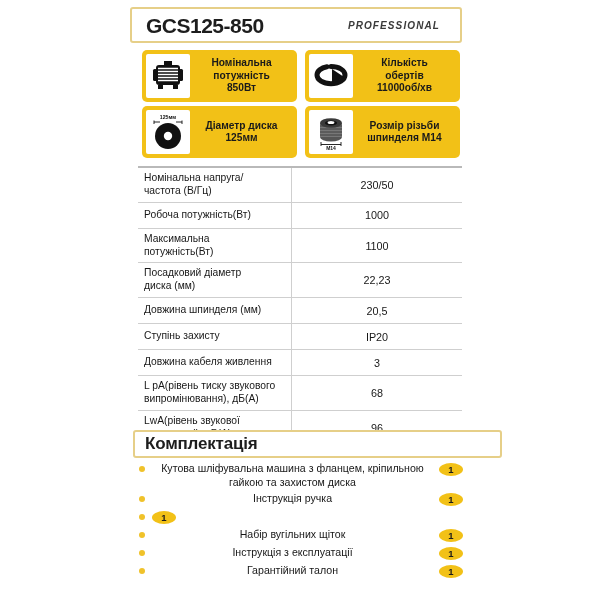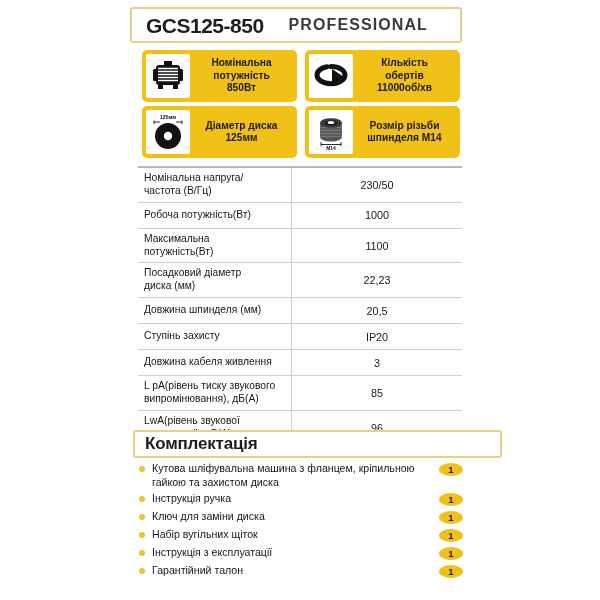--- a/index.html
+++ b/index.html
@@ -38,25 +38,26 @@
   .title-text {
     font-size: 21px;
     font-weight: bold;
     letter-spacing: -0.5px;
     color: #1d1d1d;
     margin-left: 14px;
     line-height: 1;
   }
   .pro-text {
     margin-left: auto;
-    margin-right: 32px;
-    font-size: 16px;
+    margin-right: 20px;
+    font-size: 10px;
     font-weight: bold;
     letter-spacing: 1.1px;
     color: #3a3a3a;
+    font-style: italic;
   }
 
   
   .features {
     position: absolute;
     left: 142px;
     top: 50px;
     width: 318px;
   }
   .feature-row {
@@ -158,20 +159,21 @@
     position: absolute;
     left: 133px;
     top: 462px;
     width: 330px;
   }
   .kit-item {
     display: flex;
     align-items: flex-start;
     margin-bottom: 3px;
     min-height: 15px;
+    text-align: center;
   }
   .bullet {
     flex: 0 0 auto;
     width: 6px;
     height: 6px;
     border-radius: 50%;
     background: #f0c22a;
     margin: 4px 7px 0 6px;
   }
   .kit-text {
@@ -328,21 +330,21 @@
     <div class="spec-row">
       <div class="spec-name">Ступінь захисту</div>
       <div class="spec-value">IP20</div>
     </div>
     <div class="spec-row">
       <div class="spec-name">Довжина кабеля живлення</div>
       <div class="spec-value">3</div>
     </div>
     <div class="spec-row">
       <div class="spec-name">L pA(рівень тиску звукового<br>випромінювання), дБ(А)</div>
-      <div class="spec-value">85</div>
+      <div class="spec-value">68</div>
     </div>
     <div class="spec-row">
       <div class="spec-name">LwA(рівень звукової<br>потужності), дБ(А)</div>
       <div class="spec-value">96</div>
     </div>
   </div>
 
   <div class="kit-box">
     <span class="kit-title">Комплектація</span>
   </div>
@@ -353,21 +355,20 @@
       <span class="kit-text">Кутова шліфувальна машина з фланцем, кріпильною гайкою та захистом диска</span>
       <span class="qty">1</span>
     </div>
     <div class="kit-item">
       <span class="bullet"></span>
       <span class="kit-text">Інструкція ручка</span>
       <span class="qty">1</span>
     </div>
     <div class="kit-item">
       <span class="bullet"></span>
-      <span class="kit-text">Ключ для заміни диска</span>
       <span class="qty">1</span>
     </div>
     <div class="kit-item">
       <span class="bullet"></span>
       <span class="kit-text">Набір вугільних щіток</span>
       <span class="qty">1</span>
     </div>
     <div class="kit-item">
       <span class="bullet"></span>
       <span class="kit-text">Інструкція з експлуатації</span>

